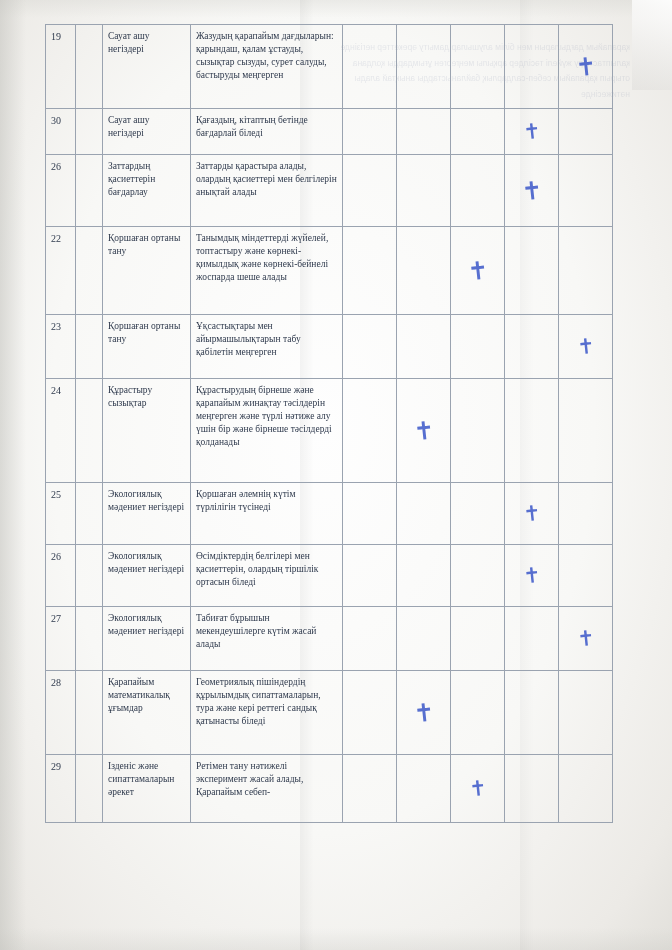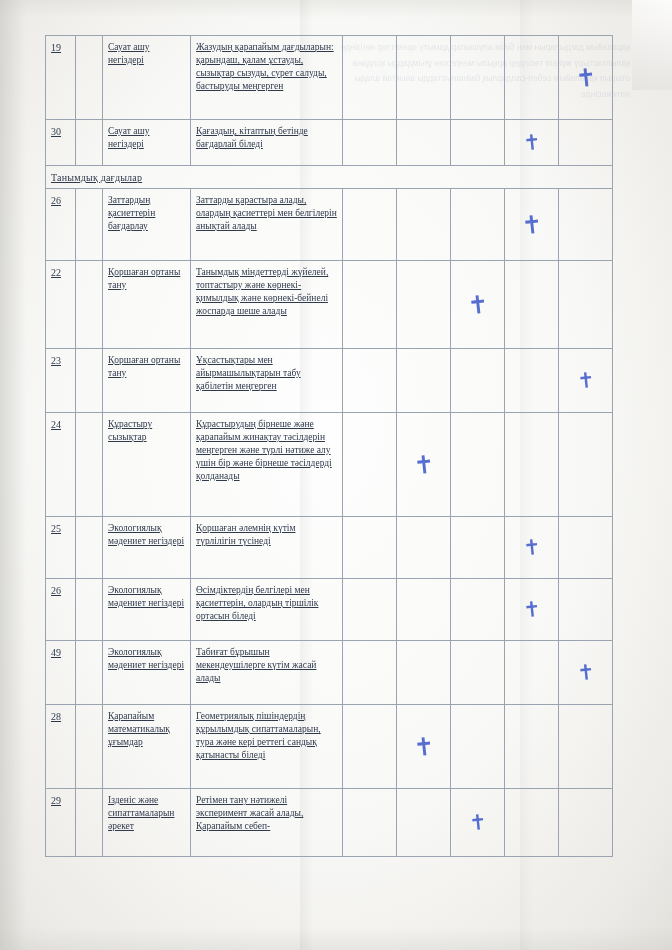--- a/index.html
+++ b/index.html
@@ -48,28 +48,27 @@
     font-size: 8.5px;
     line-height: 15.5px;
     font-family: "Liberation Sans", sans-serif;
     pointer-events: none;
     white-space: pre-wrap;
   }
 
   table.doc {
     position: absolute;
     left: 45px;
-    top: 35px;
+    top: 24px;
     width: 567px;
     border-collapse: collapse;
     table-layout: fixed;
     font-size: 9.5px;
     line-height: 13px;
     color: #2f3a4d;
-    text-decoration: underline;
   }
   table.doc td {
     border: 1px solid #9aa3b0;
     vertical-align: top;
     padding: 5px 5px 4px 5px;
     position: relative;
     box-sizing: border-box;
   }
   .c-num   { width: 30px; text-align: left; padding-left: 6px; }
   .c-blank { width: 27px; }
@@ -155,23 +154,20 @@
         <td class="c-area">Сауат ашу негіздері</td>
         <td class="c-desc">Қағаздың, кітаптың бетінде бағдарлай біледі</td>
         <td class="c-m1"></td>
         <td class="c-m2"></td>
         <td class="c-m3"></td>
         <td class="c-m4">
           <span class="mark small">✝</span>
         </td>
         <td class="c-m5"></td>
       </tr>
-      <tr class="section-row">
-        <td colspan="9" class="section-title">Танымдық дағдылар</td>
-      </tr>
       <tr style="height: 72px;">
         <td class="c-num num">26</td>
         <td class="c-blank"></td>
         <td class="c-area">Заттардың қасиеттерін бағдарлау</td>
         <td class="c-desc">Заттарды қарастыра алады, олардың қасиеттері мен белгілерін анықтай алады</td>
         <td class="c-m1"></td>
         <td class="c-m2"></td>
         <td class="c-m3"></td>
         <td class="c-m4">
           <span class="mark">✝</span>
@@ -237,21 +233,21 @@
         <td class="c-desc">Өсімдіктердің белгілері мен қасиеттерін, олардың тіршілік ортасын біледі</td>
         <td class="c-m1"></td>
         <td class="c-m2"></td>
         <td class="c-m3"></td>
         <td class="c-m4">
           <span class="mark small">✝</span>
         </td>
         <td class="c-m5"></td>
       </tr>
       <tr style="height: 64px;">
-        <td class="c-num num">49</td>
+        <td class="c-num num">27</td>
         <td class="c-blank"></td>
         <td class="c-area">Экологиялық мәдениет негіздері</td>
         <td class="c-desc">Табиғат бұрышын мекендеушілерге күтім жасай алады</td>
         <td class="c-m1"></td>
         <td class="c-m2"></td>
         <td class="c-m3"></td>
         <td class="c-m4"></td>
         <td class="c-m5">
           <span class="mark small">✝</span>
         </td>

